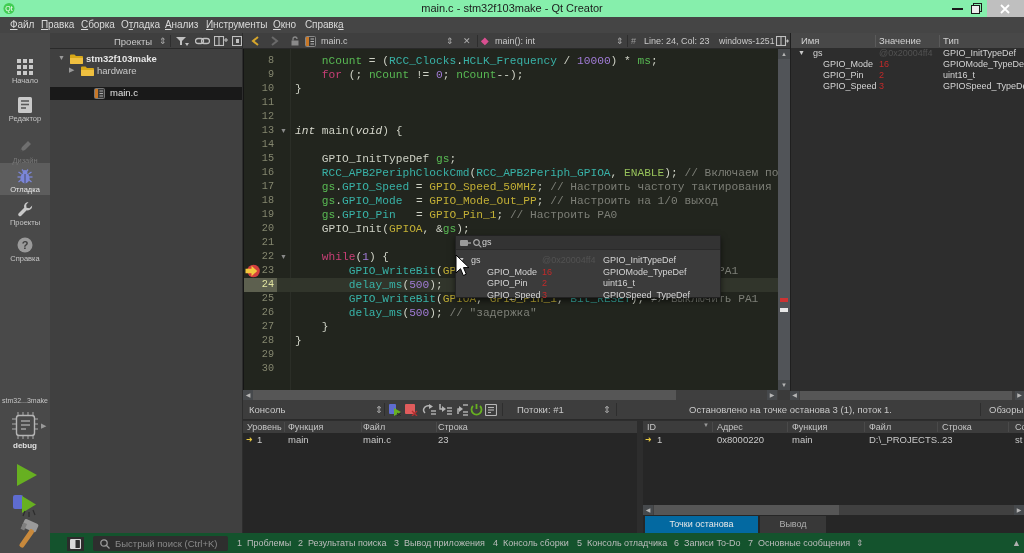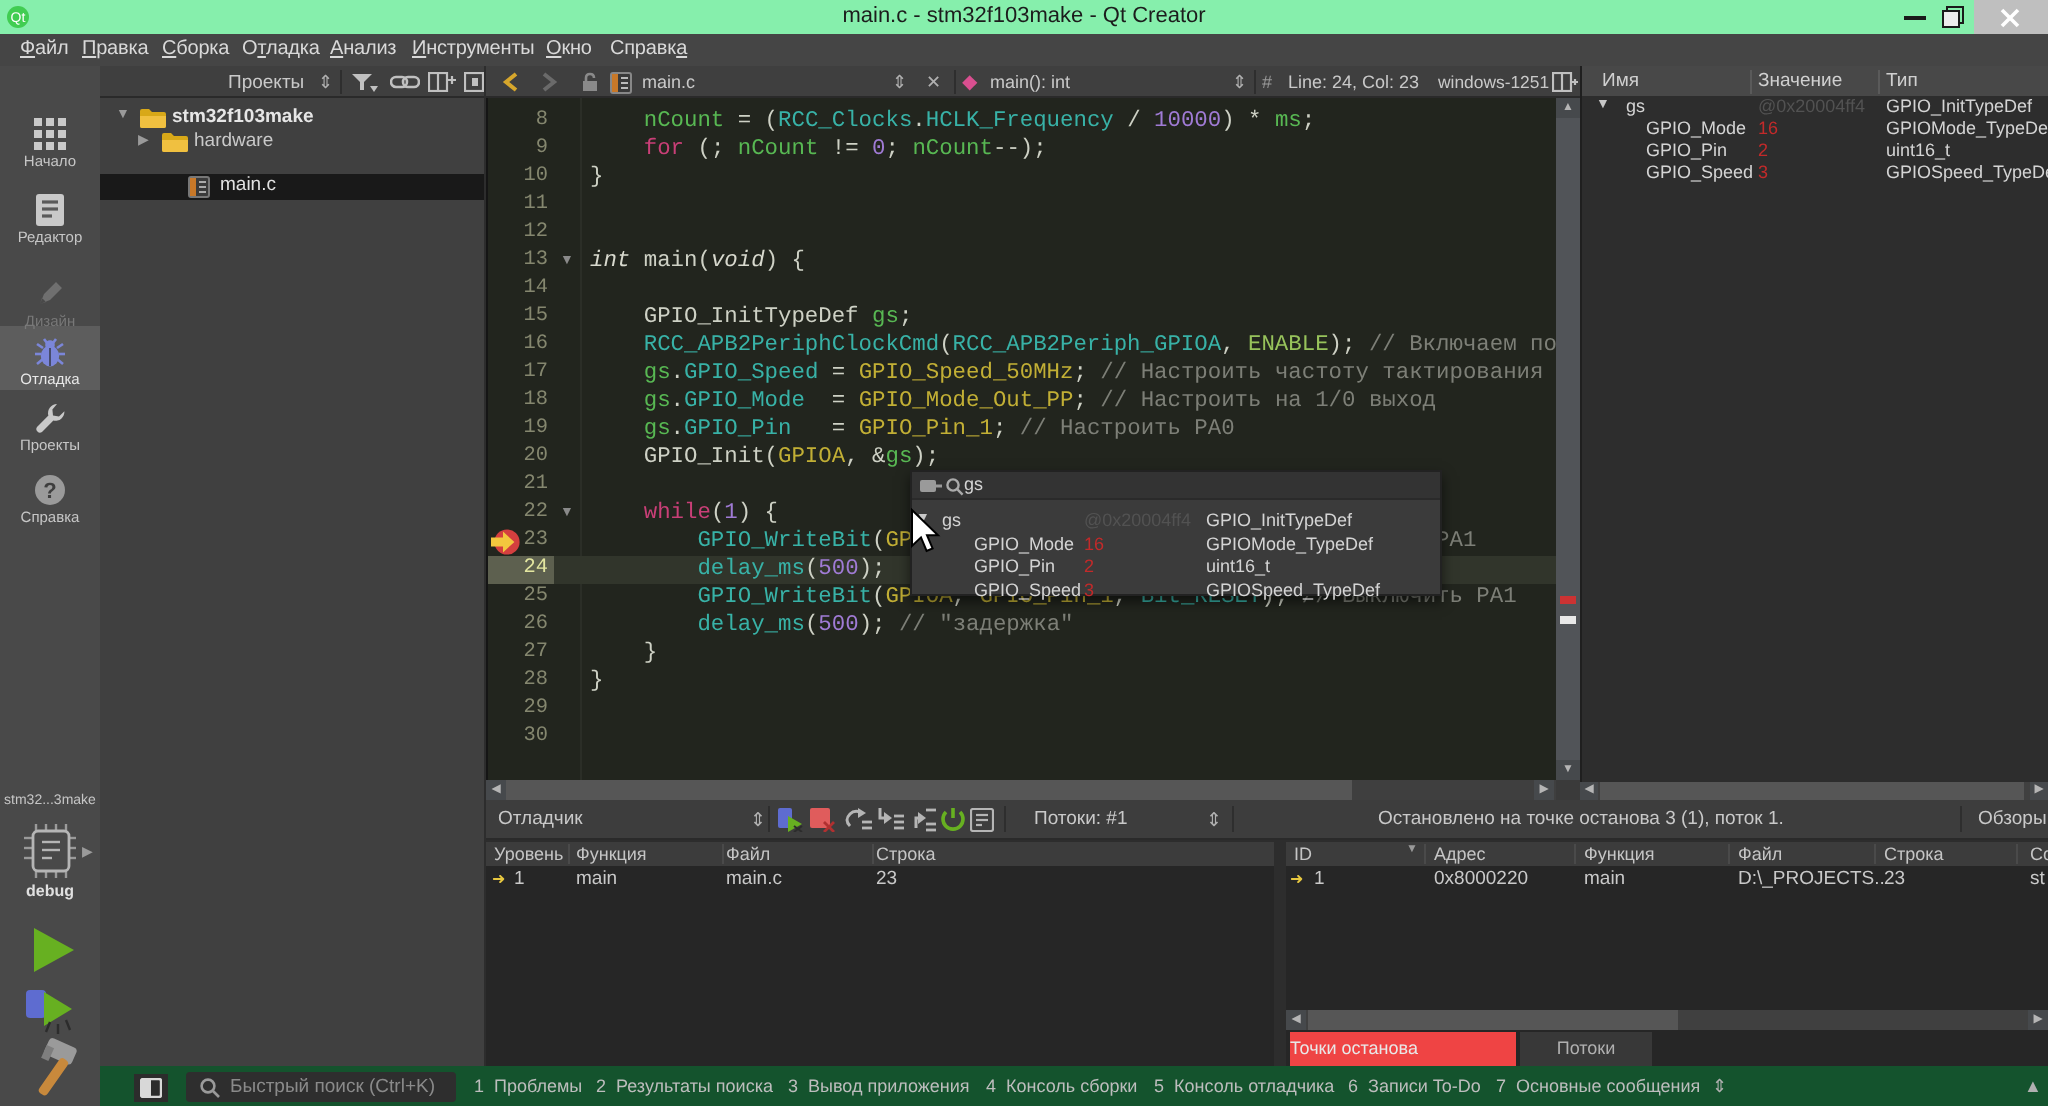--- a/index.html
+++ b/index.html
@@ -370,21 +370,21 @@
     <div class="abs" style="left:88px;top:33px;color:#c22a2a">3</div>
     <div class="abs" style="left:152px;top:33px">GPIOSpeed_TypeDef</div>
   </div>
   <div id="localshs" class="abs">
     <div class="abs" style="left:0;top:0;width:9px;height:9px;background:#46494c;color:#b5b5b5;font-size:6px;text-align:center;line-height:9px">◀</div>
     <div class="abs" style="left:225px;top:0;width:9px;height:9px;background:#46494c;color:#b5b5b5;font-size:6px;text-align:center;line-height:9px">▶</div>
     <div class="abs" style="left:10px;top:0;width:212px;height:9px;background:#565656"></div>
   </div>
 
   <div id="dbgbar" class="abs">
-    <span class="abs" style="left:6px;top:4px">Отладчик</span>
+    <span class="abs" style="left:6px;top:4px">Консоль</span>
     <span class="abs" style="left:132px;top:4px;color:#b0b0b0">⇕</span>
     <div class="sep" style="left:141px;top:3px;height:13px"></div>
 
     <svg class="abs" style="left:146px;top:4px" width="13" height="12">
         <rect x="0" y="0" width="7" height="10" rx="1" fill="#5e6cd0"></rect>
         <path d="M5 4 L12 8 L5 12 Z" fill="#67b021"></path>
         <path d="M8 9 L12 12 M12 9 L8 12" stroke="#2c2c2c" stroke-width="1"></path>
       </svg>
 
     <svg class="abs" style="left:162px;top:4px" width="13" height="12">
@@ -483,22 +483,22 @@
       <span class="abs" style="left:149px;top:0">main</span>
       <span class="abs" style="left:226px;top:0">D:\_PROJECTS..</span>
       <span class="abs" style="left:299px;top:0">23</span>
       <span class="abs" style="left:372px;top:0">st</span>
     </div>
     <div class="abs" style="left:0;top:84px;width:381px;height:10px;background:#404040">
       <div class="abs" style="left:0;top:0;width:10px;height:10px;background:#46494c;color:#b5b5b5;font-size:6px;text-align:center;line-height:10px">◀</div>
       <div class="abs" style="left:371px;top:0;width:10px;height:10px;background:#46494c;color:#b5b5b5;font-size:6px;text-align:center;line-height:10px">▶</div>
       <div class="abs" style="left:11px;top:0;width:185px;height:10px;background:#565656"></div>
     </div>
-    <div class="abs" style="left:2px;top:95px;width:113px;height:17px;background:#ef4444;color:#e8e8e8;font-size:9px;text-align:left;line-height:16px">Точки останова</div>
-    <div class="abs" style="left:117px;top:95px;width:66px;height:17px;background:#383838;color:#b0b0b0;font-size:9px;text-align:center;line-height:16px">Потоки</div>
+    <div class="abs" style="left:2px;top:95px;width:113px;height:17px;background:#0369a1;color:#e8e8e8;font-size:9px;text-align:center;line-height:16px">Точки останова</div>
+    <div class="abs" style="left:117px;top:95px;width:66px;height:17px;background:#383838;color:#b0b0b0;font-size:9px;text-align:center;line-height:16px">Вывод</div>
   </div>
 
   <div id="statusbar" class="abs">
     <div class="abs" style="left:17px;top:4px;width:17px;height:14px;background:#2c2c2c">
       <svg class="abs" style="left:3px;top:2px" width="11" height="10">
           <rect x="0.5" y="0.5" width="10" height="9" rx="1" fill="none" stroke="#d8d8d8" stroke-width="1.2"></rect>
           <rect x="1" y="1" width="4.5" height="8" fill="#d8d8d8"></rect>
         </svg>
     </div>
     <div class="abs" style="left:43px;top:3px;width:135px;height:15px;background:#2e2e2e;border-radius:2px;color:#8a8a8a">

